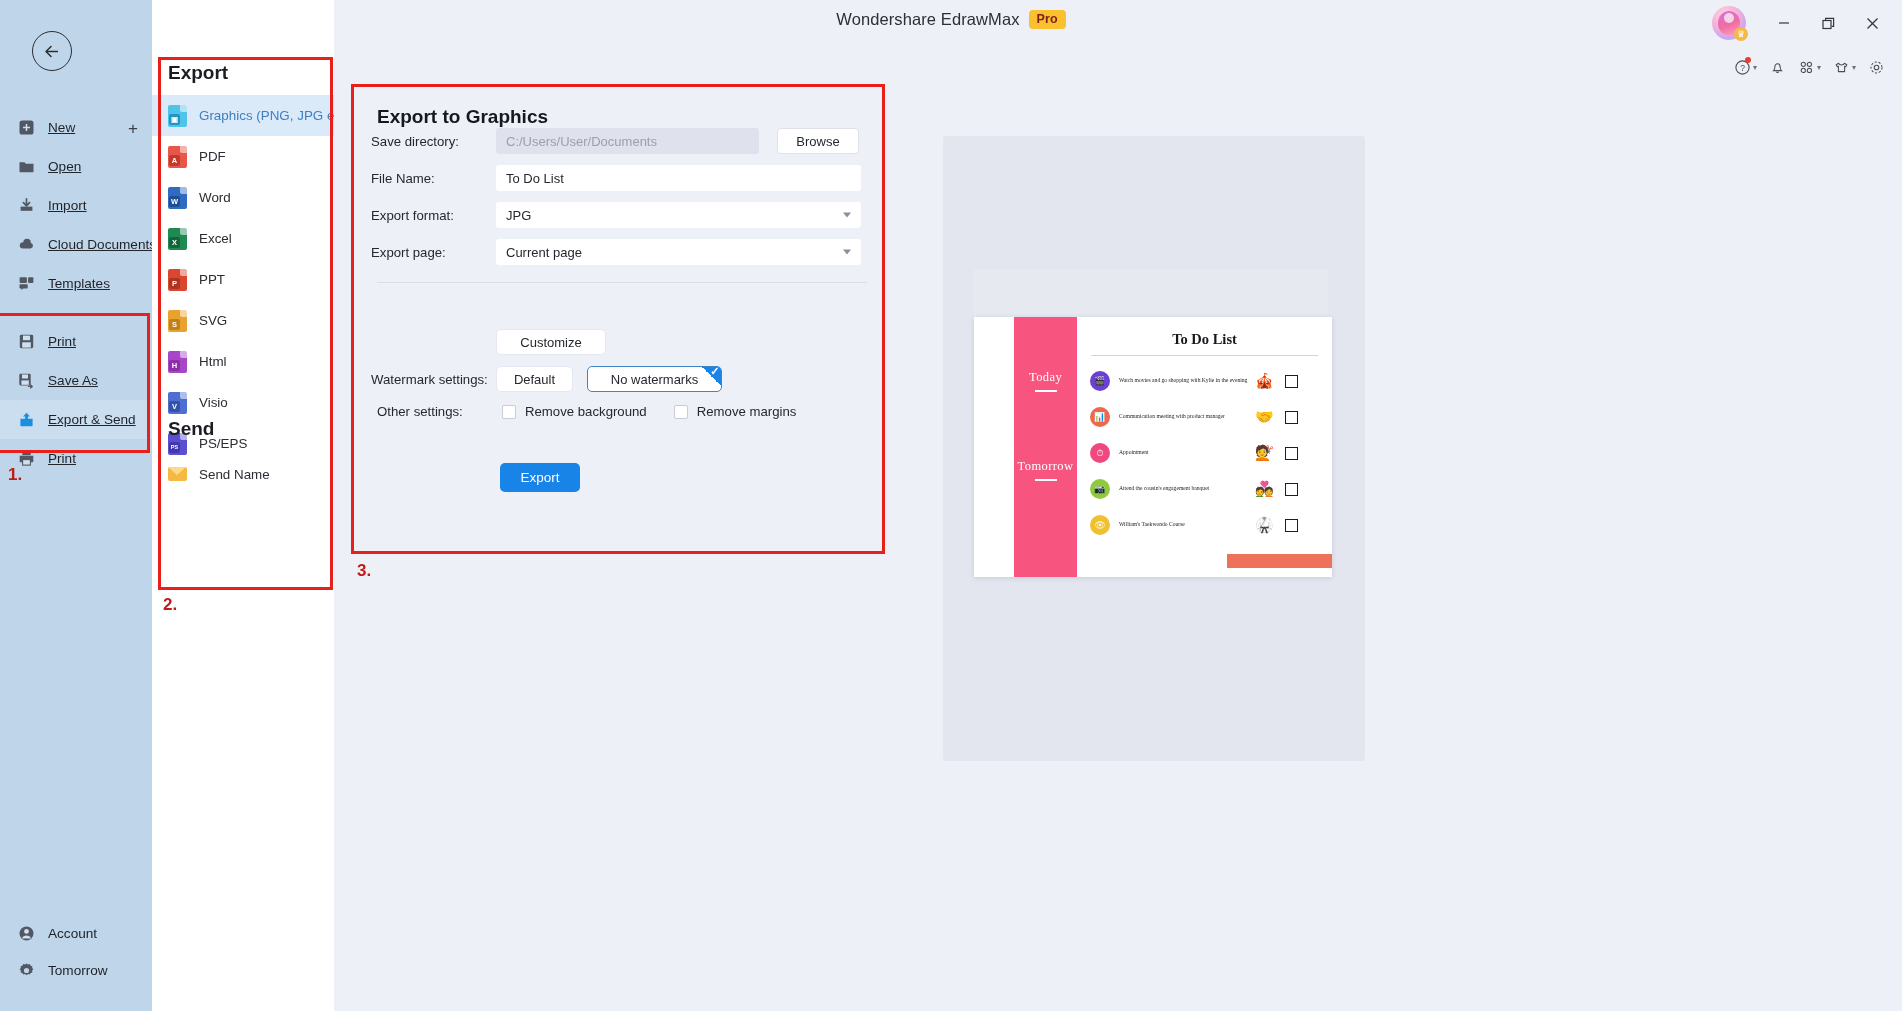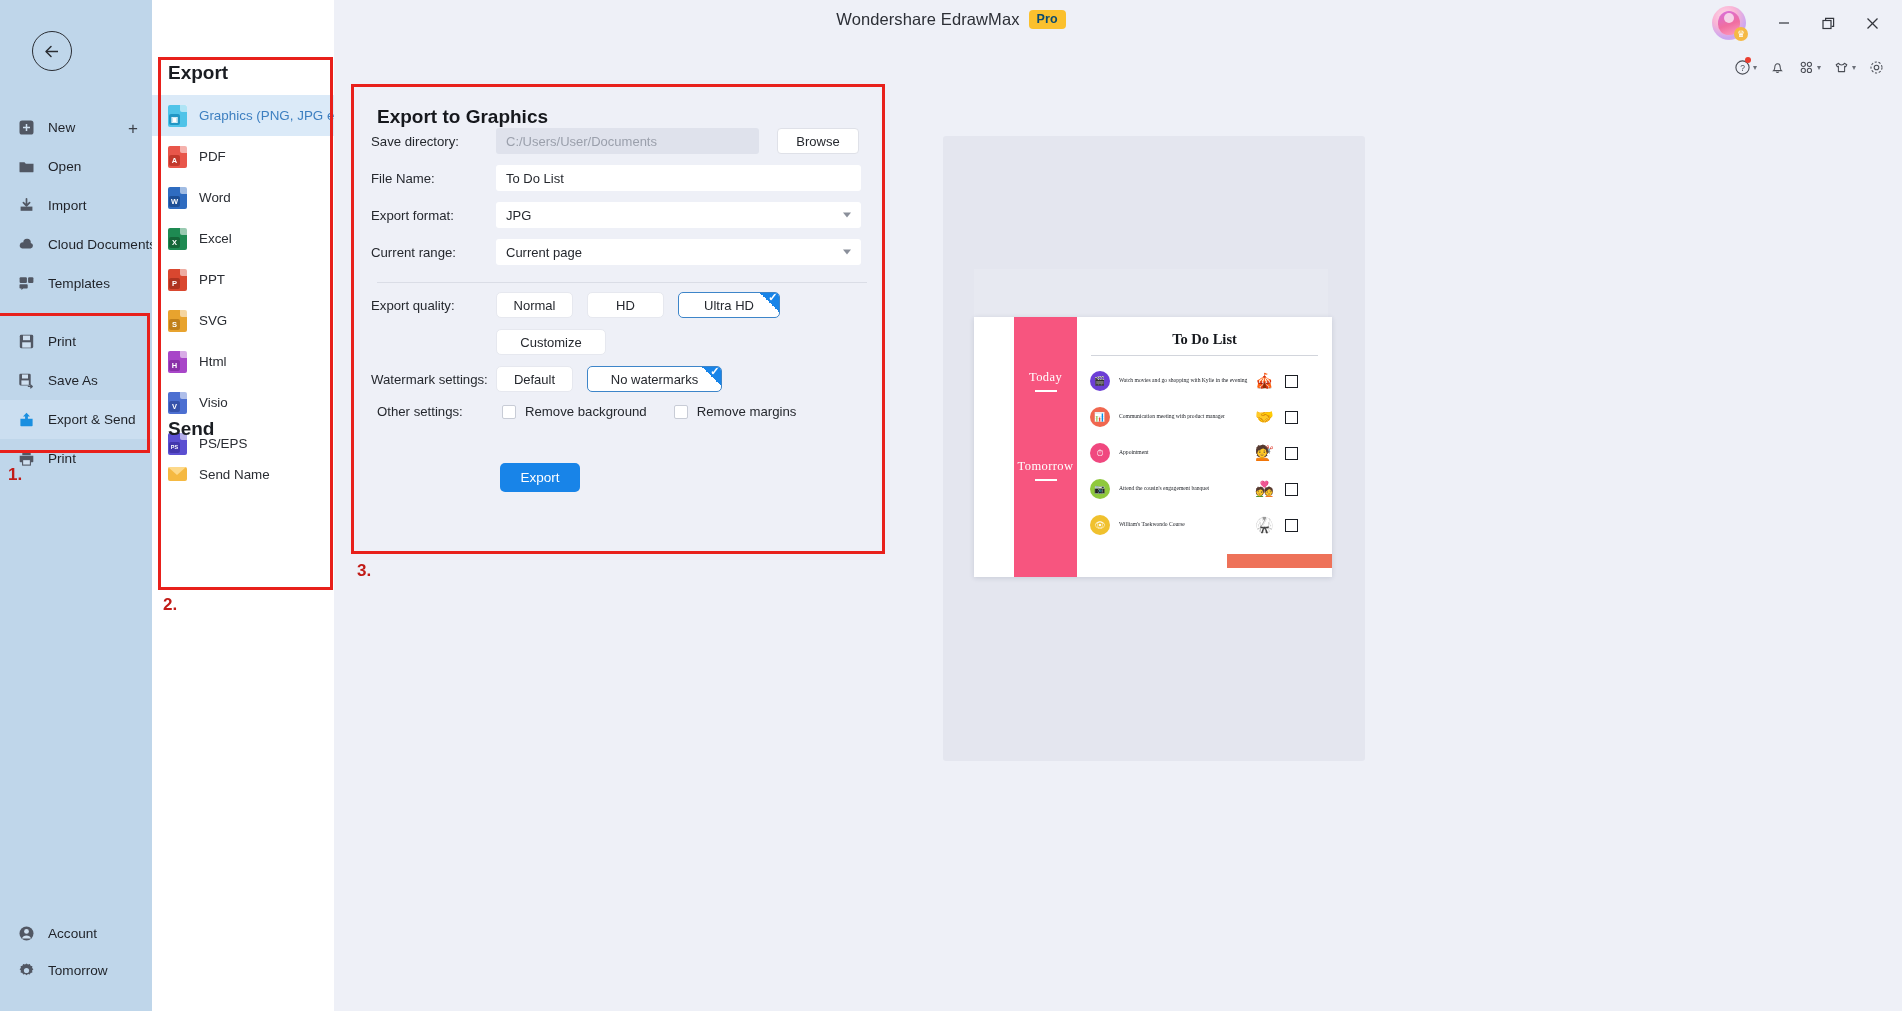--- a/index.html
+++ b/index.html
@@ -17,21 +17,21 @@
     position: absolute; top: 0; left: 0; width: 1902px; height: 42px;
     background: #eef0f7;
   }
   .title-center {
     position: absolute; left: 0; right: 0; top: 10px;
     text-align: center; font-size: 16.5px; color: #2c2f36;
     letter-spacing: .1px;
   }
   .pro-badge {
     display: inline-block; margin-left: 9px; background: #fbc02d;
-    color: #0c4a6e; font-size: 12.5px; font-weight: bold;
+    color: #7f1d1d; font-size: 12.5px; font-weight: bold;
     padding: 2px 8px 3px; border-radius: 4px; vertical-align: 2px;
   }
   .winbtns { position: absolute; right: 8px; top: 6px; display: flex; align-items: center; gap: 0; }
   .winbtn {
     width: 44px; height: 30px; display: flex; align-items: center; justify-content: center;
     color: #33363d;
   }
   .winbtn svg { display: block; }
   .avatar-wrap { position: relative; width: 34px; height: 34px; margin-right: 16px; }
   .avatar-ring {
@@ -72,21 +72,21 @@
   .sidebar {
     position: absolute; left: 0; top: 0; width: 152px; height: 1011px;
     background: #bfd6ea;
   }
   .backbtn {
     position: absolute; left: 32px; top: 31px; width: 40px; height: 40px;
     border-radius: 50%; border: 1.6px solid #2a2d33;
     display: flex; align-items: center; justify-content: center;
     background: transparent; cursor: pointer;
   }
-  .nav { position: absolute; left: 0; top: 108px; width: 180px; }
+  .nav { position: absolute; left: 0; top: 108px; width: 180px; text-decoration: underline; }
   .nav-item {
     position: relative; height: 39px; display: flex; align-items: center;
     padding-left: 17px; gap: 12px; cursor: pointer; font-size: 13.6px; color: #1f2228;
   }
   .nav-item.active { background: #cbdef0; }
   .nav-ico { width: 19px; height: 19px; display: flex; align-items: center; justify-content: center; color: #474b55; flex: 0 0 19px; }
   .nav-plus { position: absolute; right: 42px; top: 50%; transform: translateY(-50%); color: #3b3f47; font-size: 17px; line-height: 1; }
   .nav-gap { height: 19px; }
   .bottom-nav { position: absolute; left: 0; bottom: 22px; width: 152px; }
   .bottom-nav .nav-item { height: 37px; }
@@ -523,42 +523,29 @@
 
     <div class="row" style="top:114px;">
       <span class="row-label">Export format:</span>
       <span class="selectwrap">
         <input class="txtfield" style="width: 365px;" readonly="" value="JPG">
         <span class="arrow"></span>
       </span>
     </div>
 
     <div class="row" style="top:151px;">
-      <span class="row-label">Current range:</span>
+      <span class="row-label">Export page:</span>
       <span class="selectwrap">
         <input class="txtfield" style="width: 365px;" readonly="" value="Current page">
         <span class="arrow"></span>
       </span>
     </div>
 
     <div class="divider" style="top:194px"></div>
 
-    <div class="row" style="top:204px;">
-      <span class="row-label">Export quality:</span>
-      <div class="segbtn" style="width:77px">
-        <span>Normal</span>
-      </div>
-      <div class="segbtn" style="width:77px;margin-left:14px">
-        <span>HD</span>
-      </div>
-      <div class="segbtn sel" style="width:102px;margin-left:14px">
-        <span>Ultra HD</span>
-        <span class="tick"></span>
-      </div>
-    </div>
 
     <div class="row" style="top:241px;">
       <span class="row-label"></span>
       <div class="segbtn" style="width:110px">
         <span>Customize</span>
       </div>
     </div>
 
     <div class="row" style="top:278px;">
       <span class="row-label">Watermark settings:</span>

